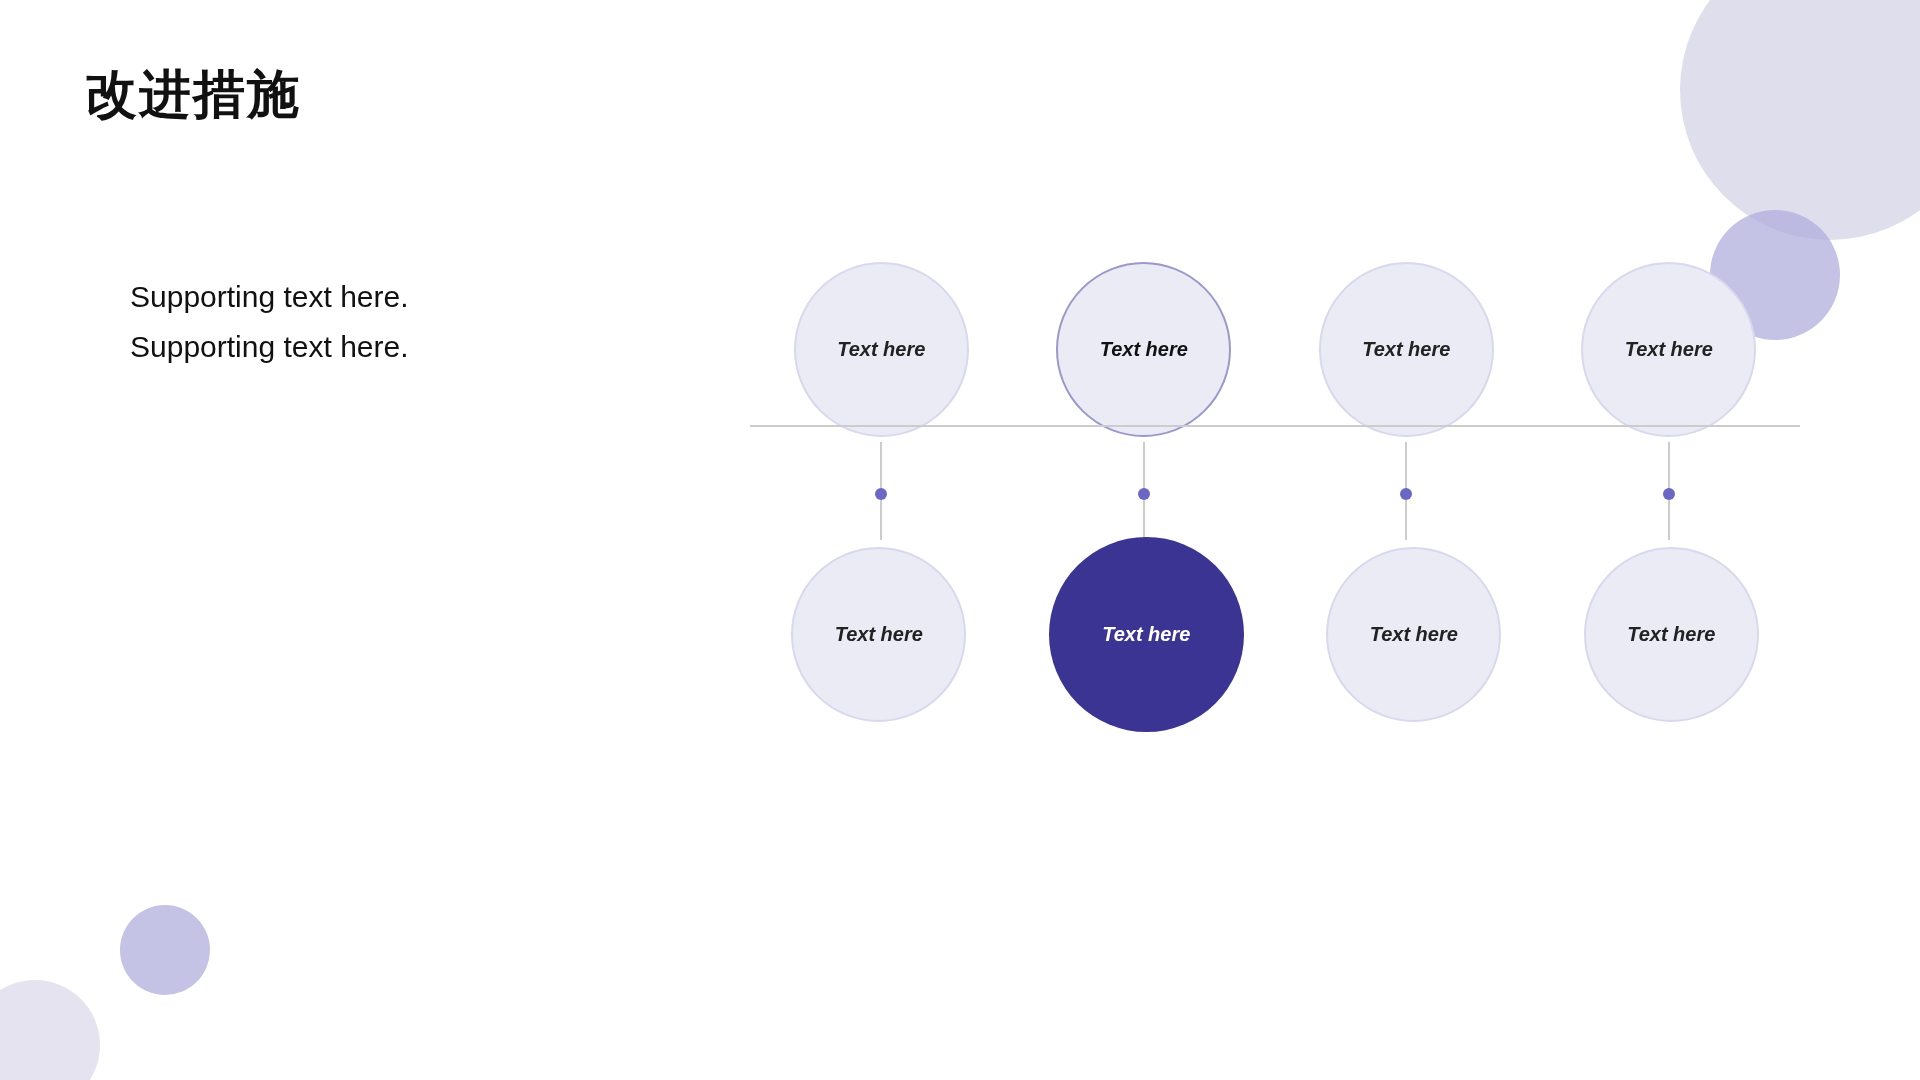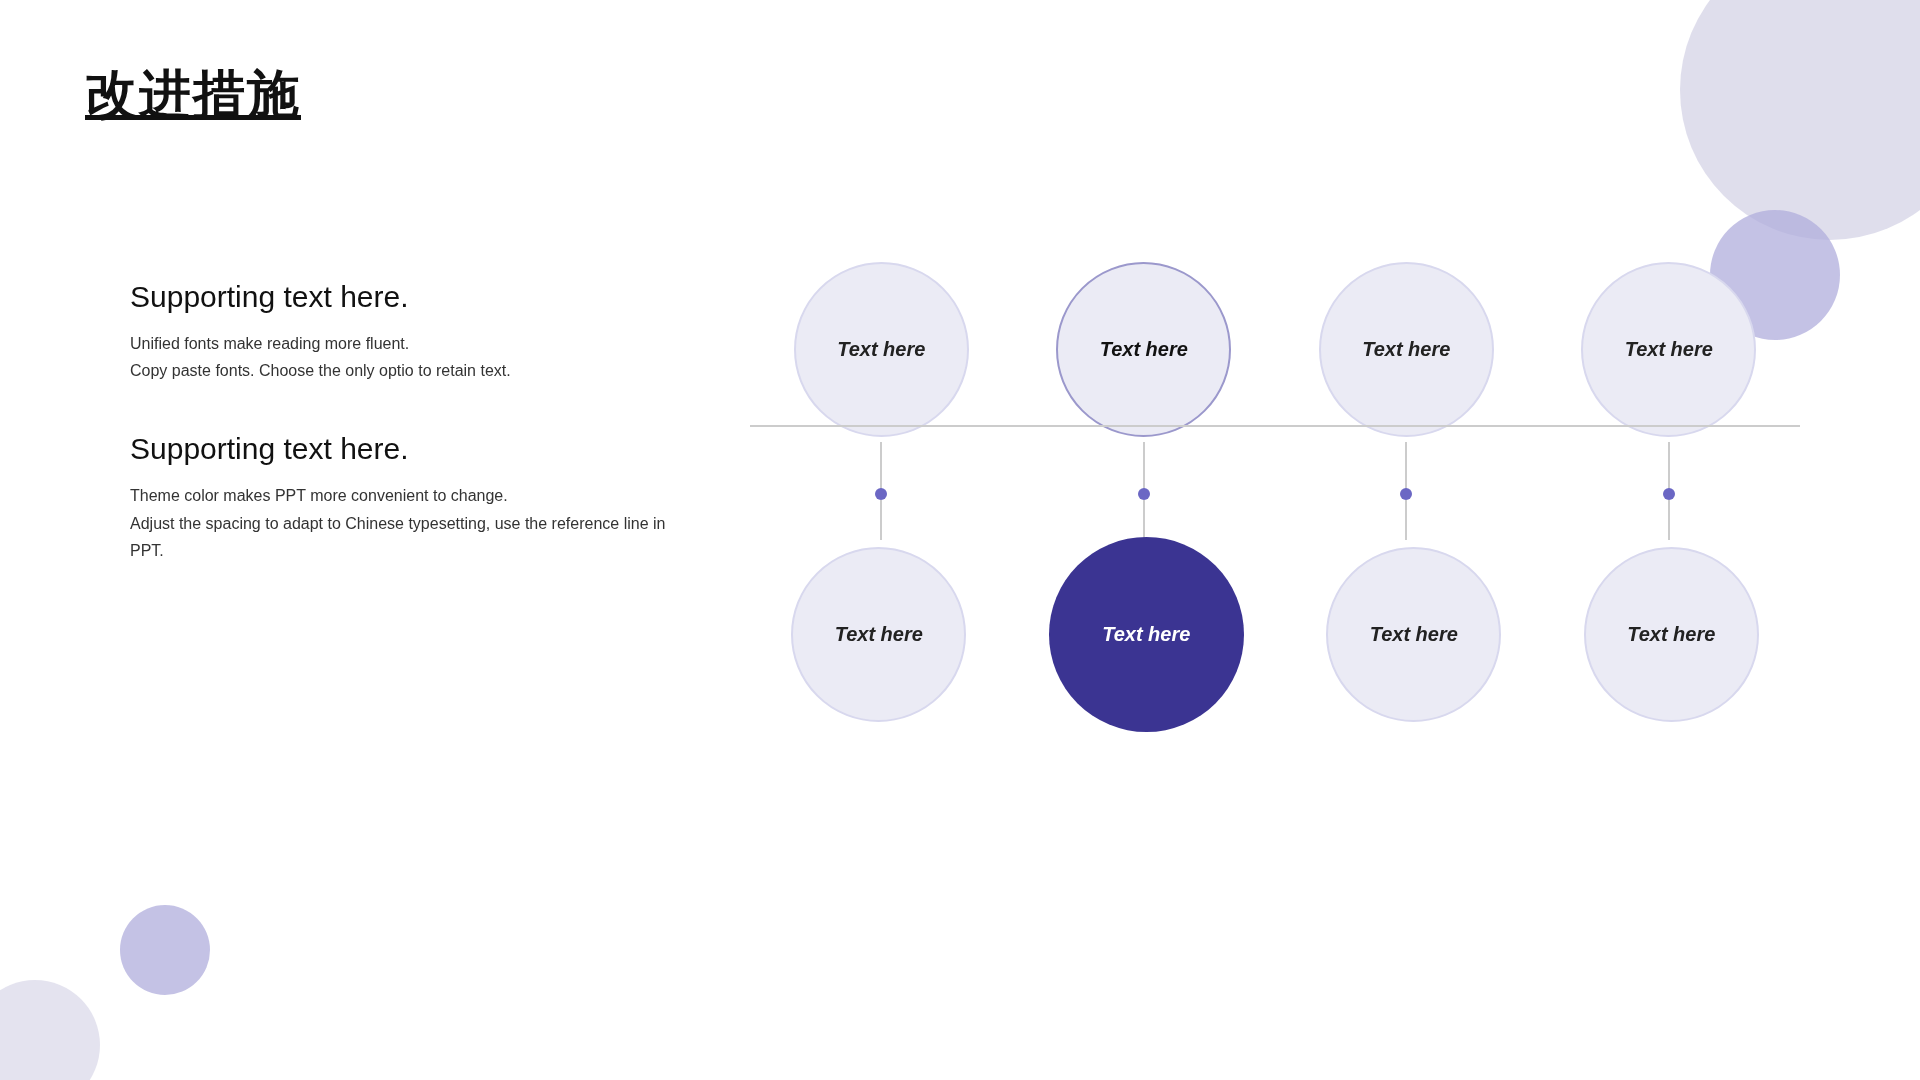--- a/index.html
+++ b/index.html
@@ -60,21 +60,20 @@
 
     
     .page-title {
       position: absolute;
       top: 60px;
       left: 85px;
       font-size: 52px;
       font-weight: 900;
       color: #111111;
       letter-spacing: 2px;
-      text-decoration: underline;
     }
 
     
     .left-content {
       position: absolute;
       top: 280px;
       left: 130px;
       width: 560px;
     }
 
@@ -182,30 +181,22 @@
 
 <div class="deco-top-right-large"></div>
 <div class="deco-mid-right"></div>
 <div class="deco-bottom-left-small"></div>
 <div class="deco-bottom-left-large"></div>
 
 <h1 class="page-title">改进措施</h1>
 
 <div class="left-content">
   <h2 class="supporting-heading">Supporting text here.</h2>
-  <div class="supporting-body">
-    <span>Unified fonts make reading more fluent.</span><br>
-    <span>Copy paste fonts. Choose the only optio to retain text.</span>
-  </div>
 
   <h2 class="supporting-heading">Supporting text here.</h2>
-  <div class="supporting-body">
-    <span>Theme color makes PPT more convenient to change.</span><br>
-    <span>Adjust the spacing to adapt to Chinese typesetting, use the reference line in PPT.</span>
-  </div>
 </div>
 
 <div class="diagram-area">
 
   <div style="position:absolute; top:0; left:0; width:100%; display:flex; justify-content:space-around; align-items:center;">
 
     <div class="circle-item">
       <div class="circle-bubble">
         <span>Text  here</span>
       </div>

